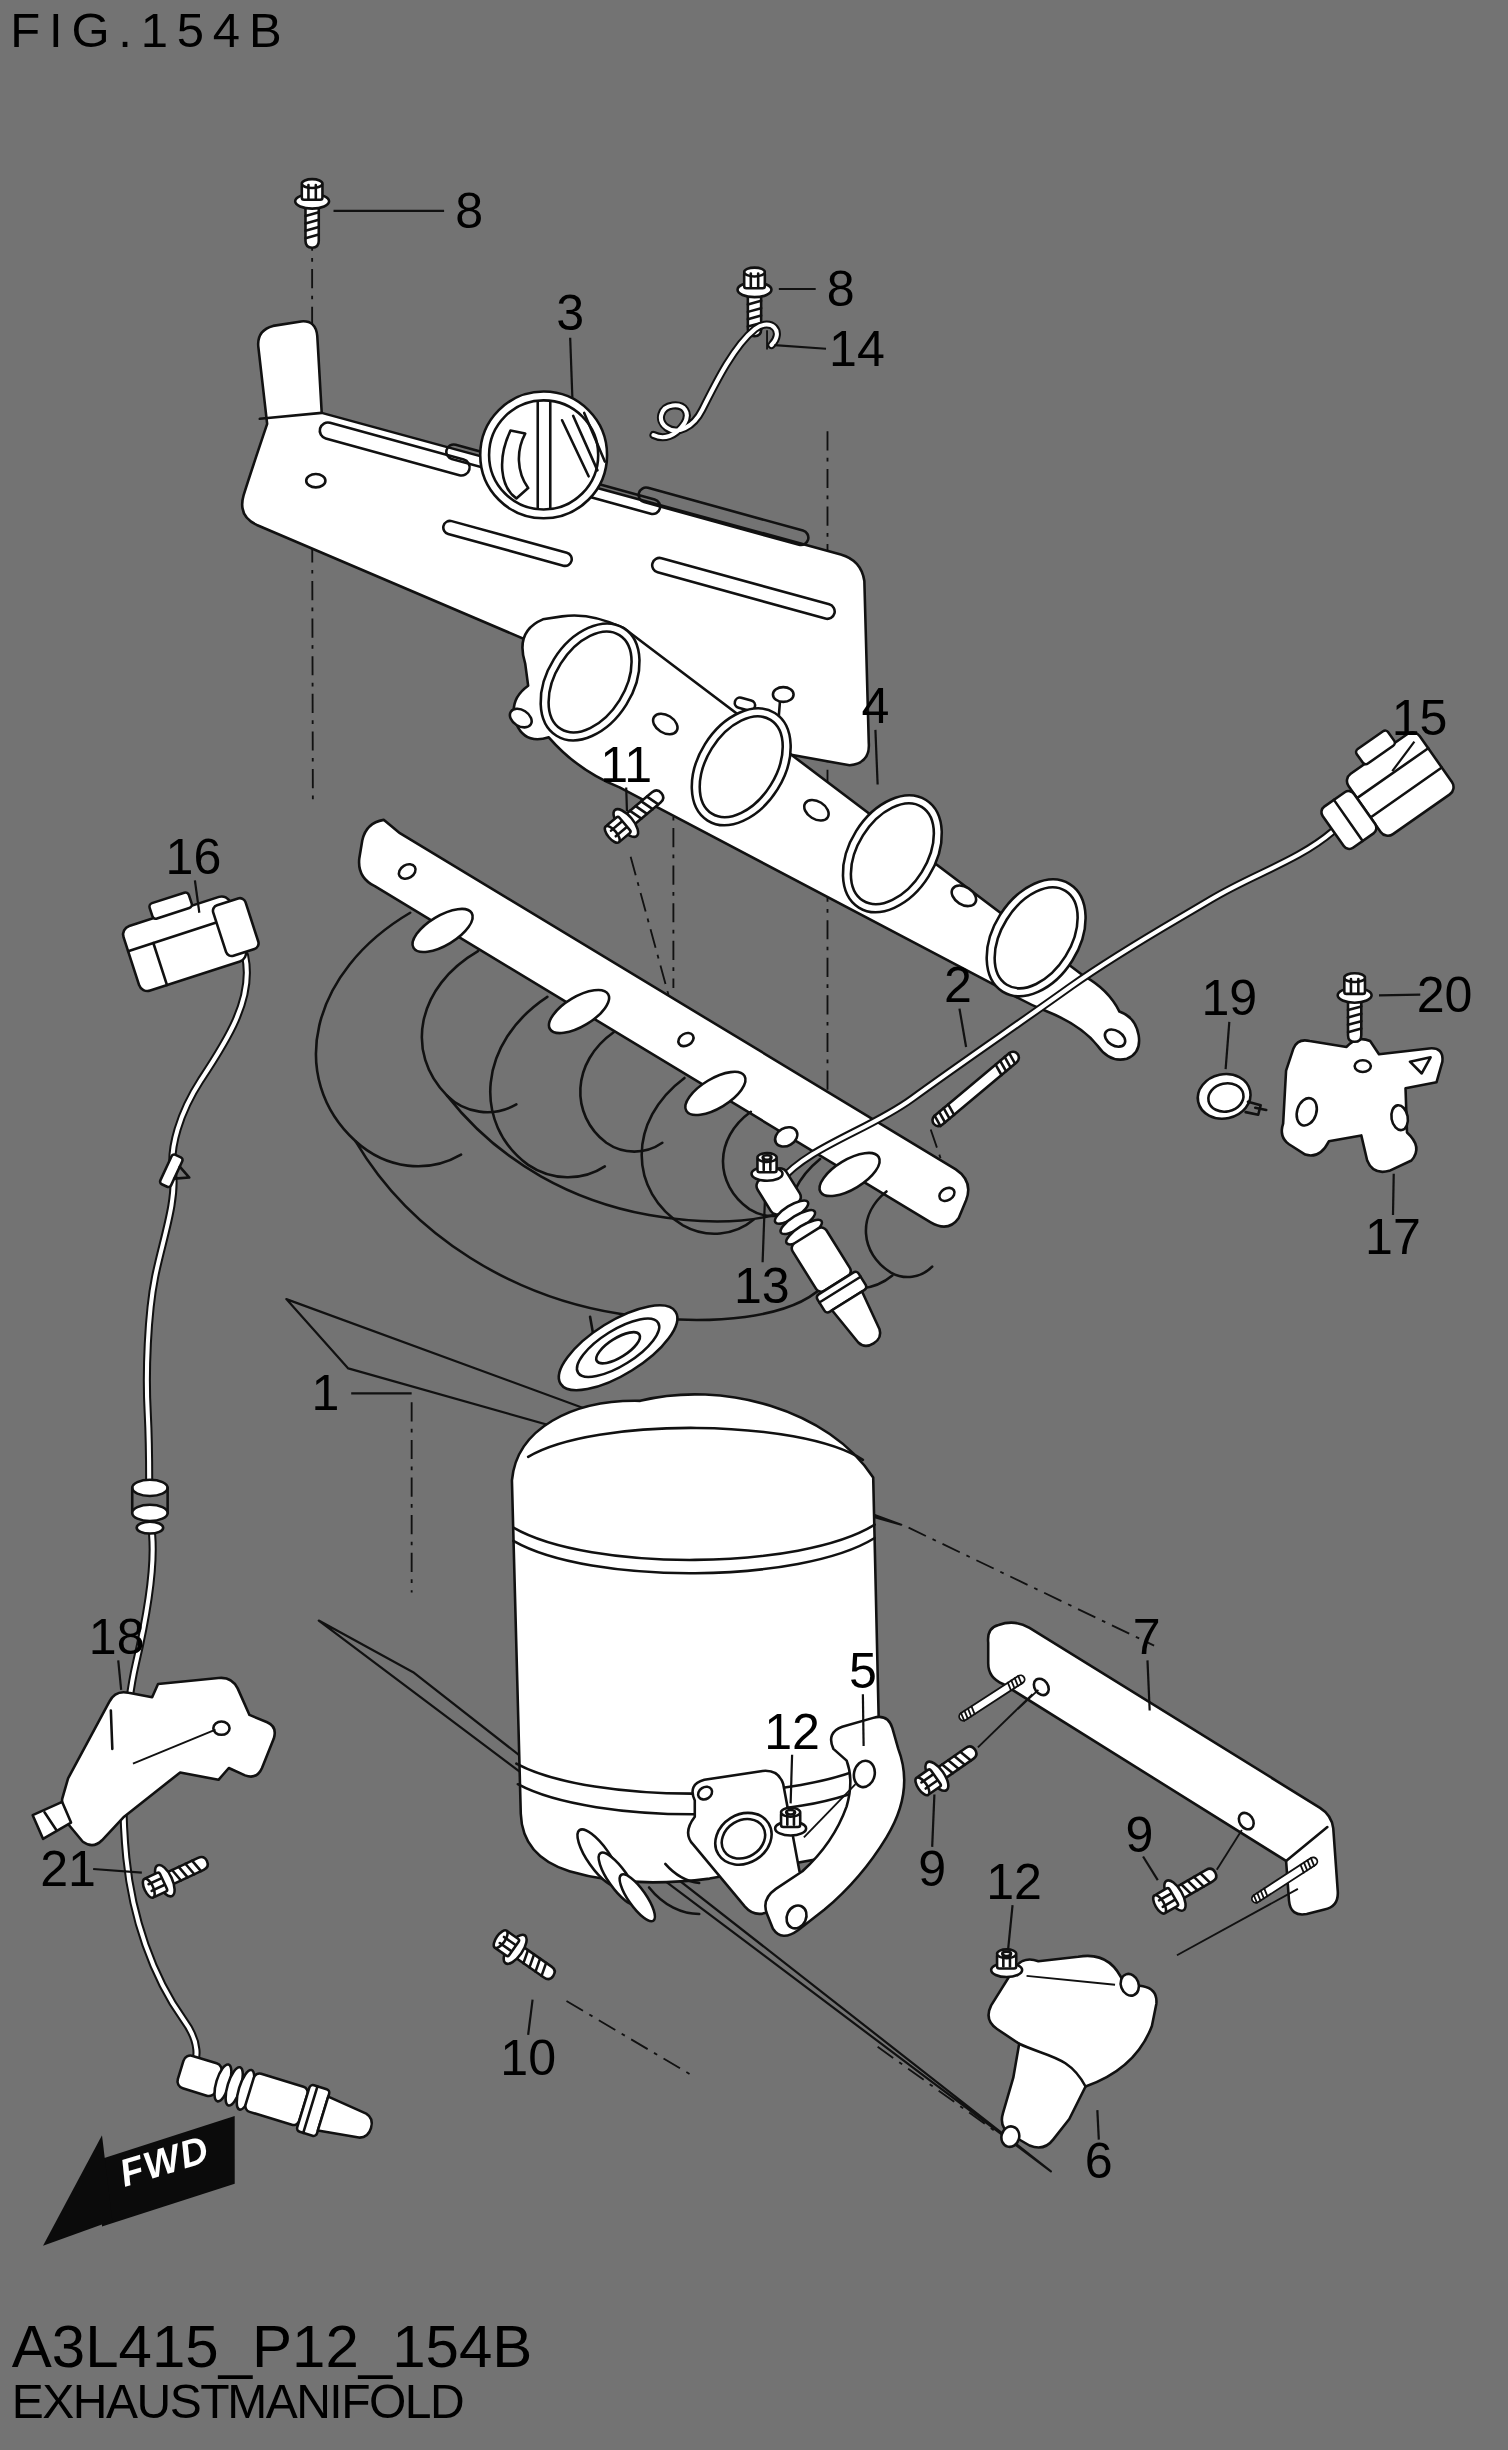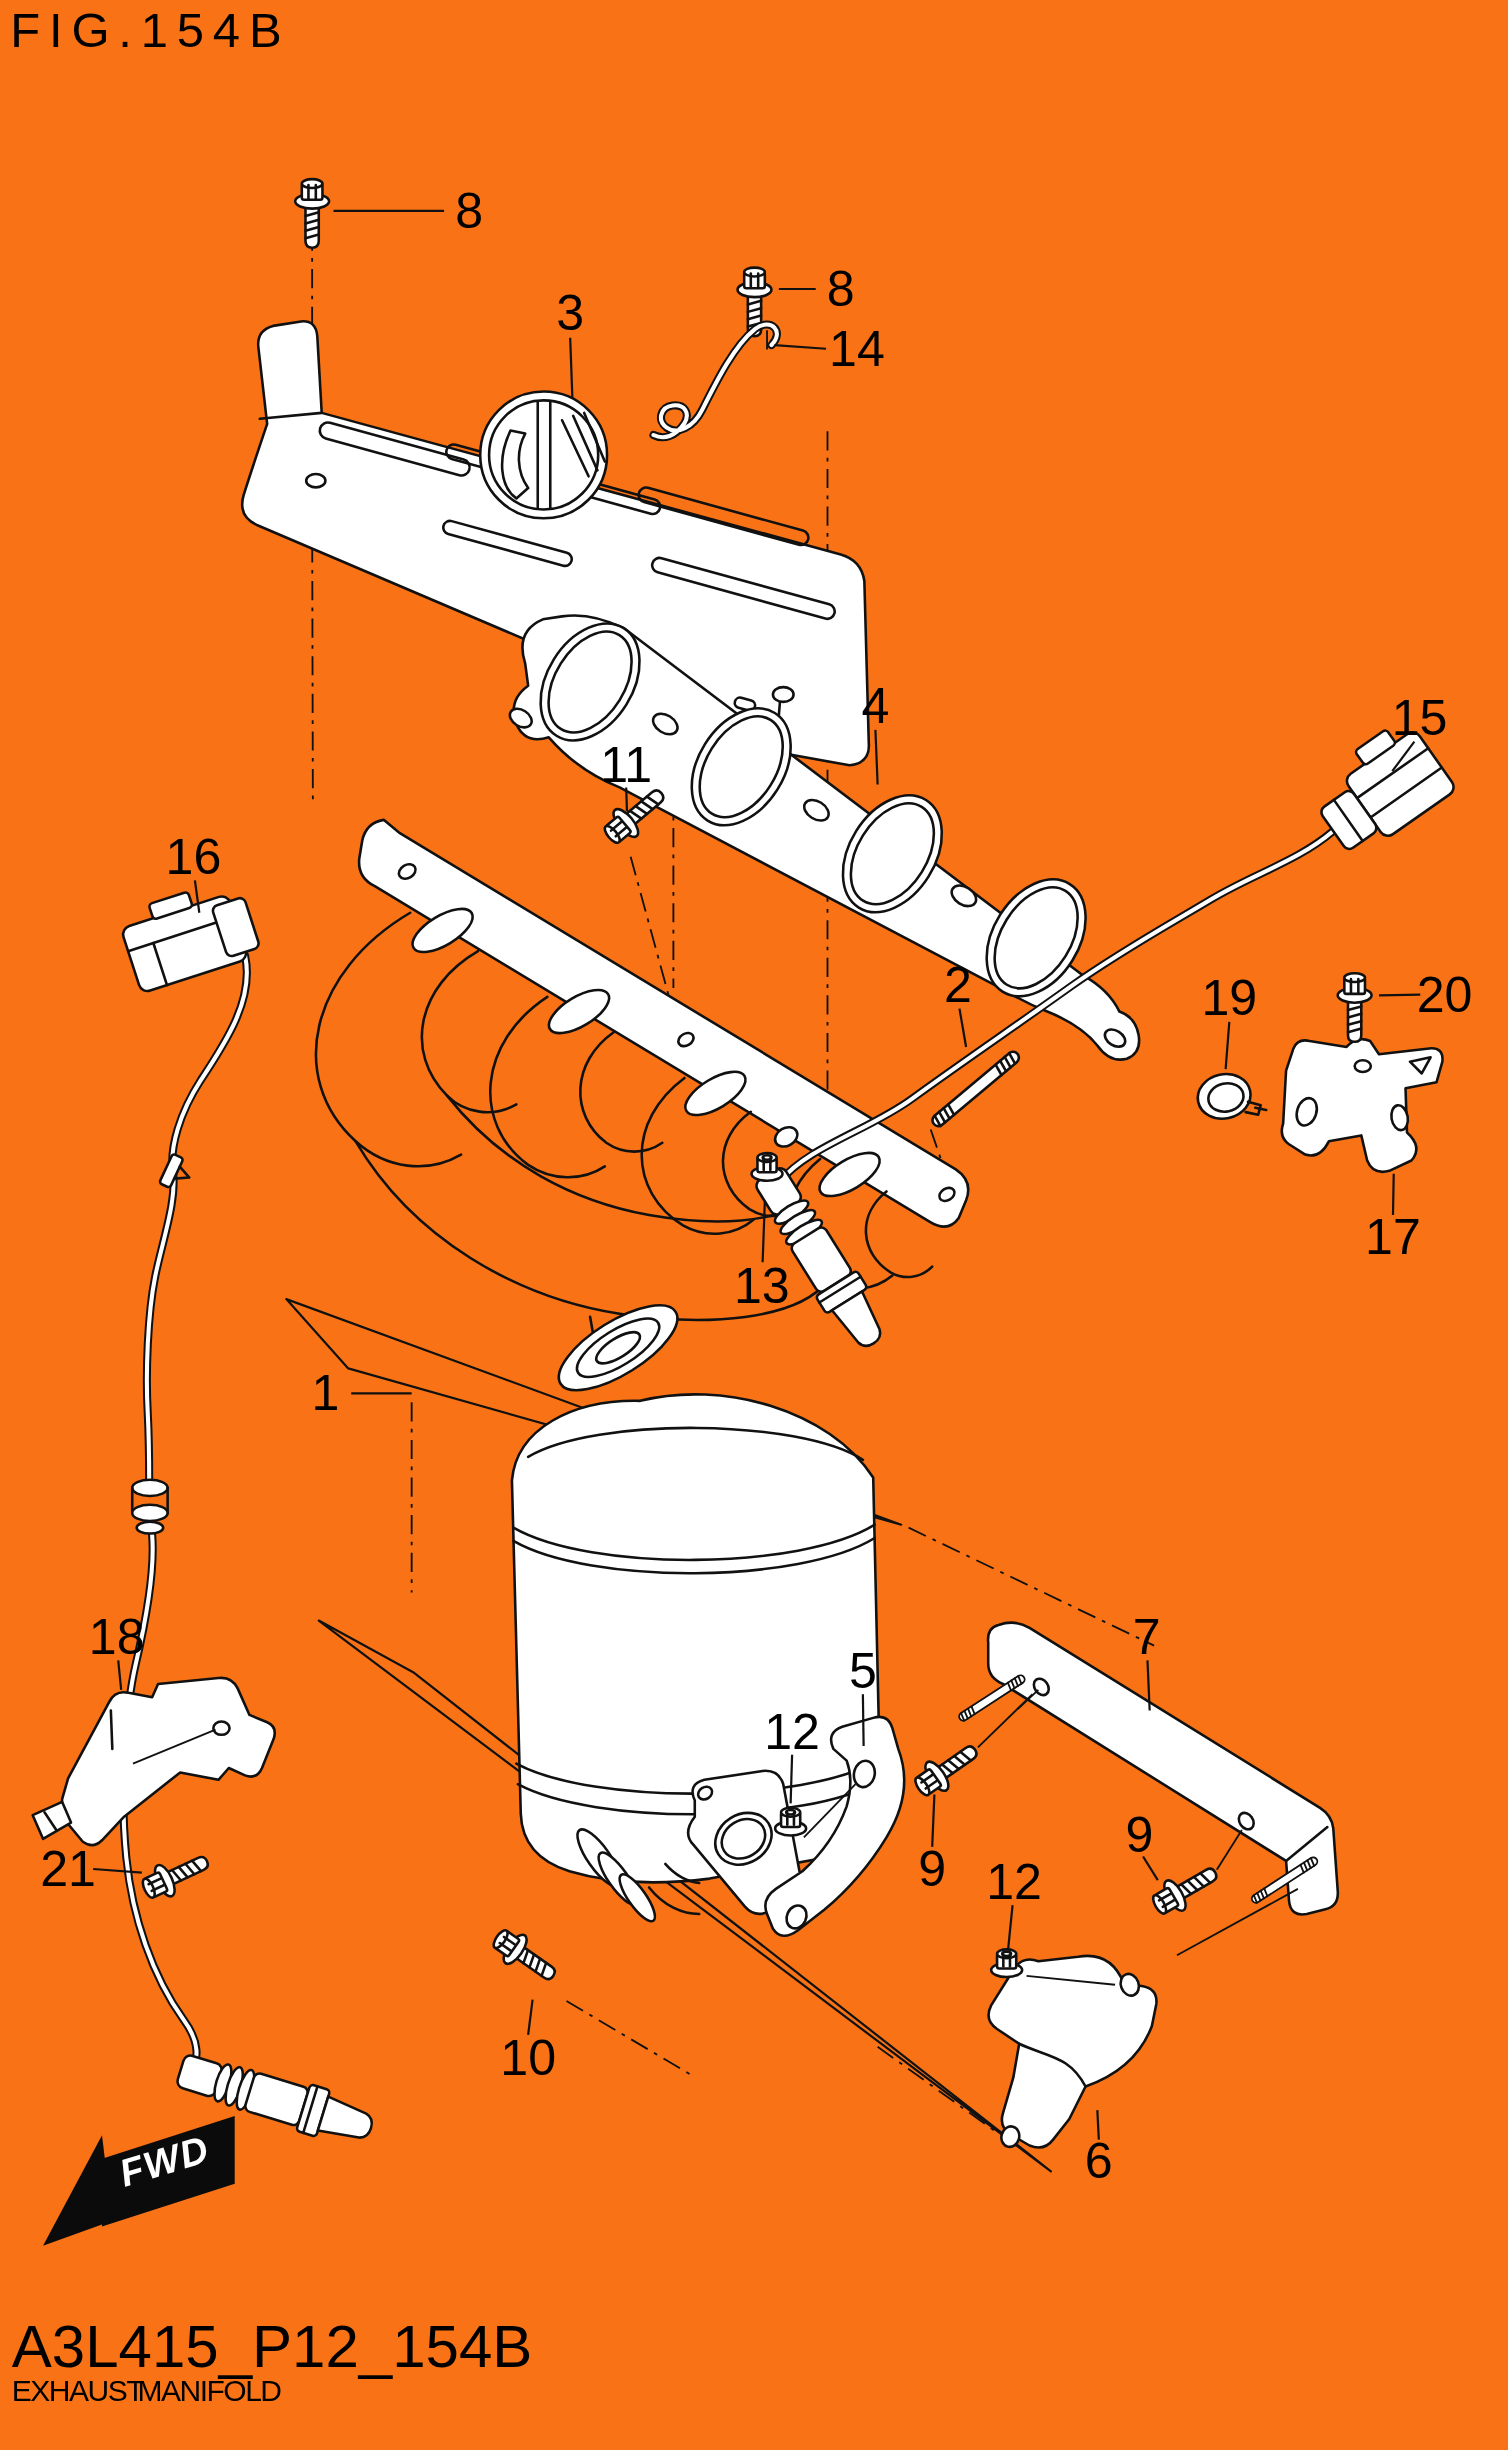--- a/index.html
+++ b/index.html
@@ -1,21 +1,21 @@
 <!DOCTYPE html>
 <html style="font-size:11.8px"><head>
 <meta charset="utf-8">
 <style>
   html,body{margin:0;padding:0;background:#fff;}
-  .page{position:relative;width:1509px;height:2450px;background:#f97316;overflow:hidden;
+  .page{position:relative;width:1509px;height:2450px;background:#737373;overflow:hidden;
         font-family:"Liberation Sans",sans-serif;color:#000;}
   .page svg{position:absolute;left:0;top:0;}
   .fig-title{position:absolute;left:10.3px;top:1.5px;font-size:49px;letter-spacing:8.8px;color:#000;white-space:nowrap;}
   .fig-code{position:absolute;left:11.8px;top:2312px;font-size:60px;letter-spacing:0px;white-space:nowrap;}
-  .fig-name{position:absolute;left:11.8px;top:2374px;font-size:30px;letter-spacing:-1.5px;word-spacing:-11.8px;white-space:nowrap;}
+  .fig-name{position:absolute;left:11.8px;top:2374px;font-size:48px;letter-spacing:-1.5px;word-spacing:-11.8px;white-space:nowrap;}
   
   .art{fill:none;stroke:#111;stroke-width:3.5;stroke-linecap:round;stroke-linejoin:round;}
   .solid{fill:#ffffff;stroke:#111;stroke-width:3.5;stroke-linejoin:round;}
   .thin{stroke:#111;stroke-width:2.5;fill:none;}
   .dash{stroke:#111;stroke-width:2.5;fill:none;stroke-dasharray:26 10 5 10;}
   .wireO{stroke:#111;stroke-width:11;fill:none;stroke-linecap:round;}
   .wireI{stroke:#fff;stroke-width:5.5;fill:none;stroke-linecap:round;}
   .leader{stroke:#111;stroke-width:3;fill:none;}
   .callout-num{font-family:"Liberation Sans",sans-serif;font-size:68px;fill:#000;stroke:none;
                text-anchor:middle;dominant-baseline:central;}

